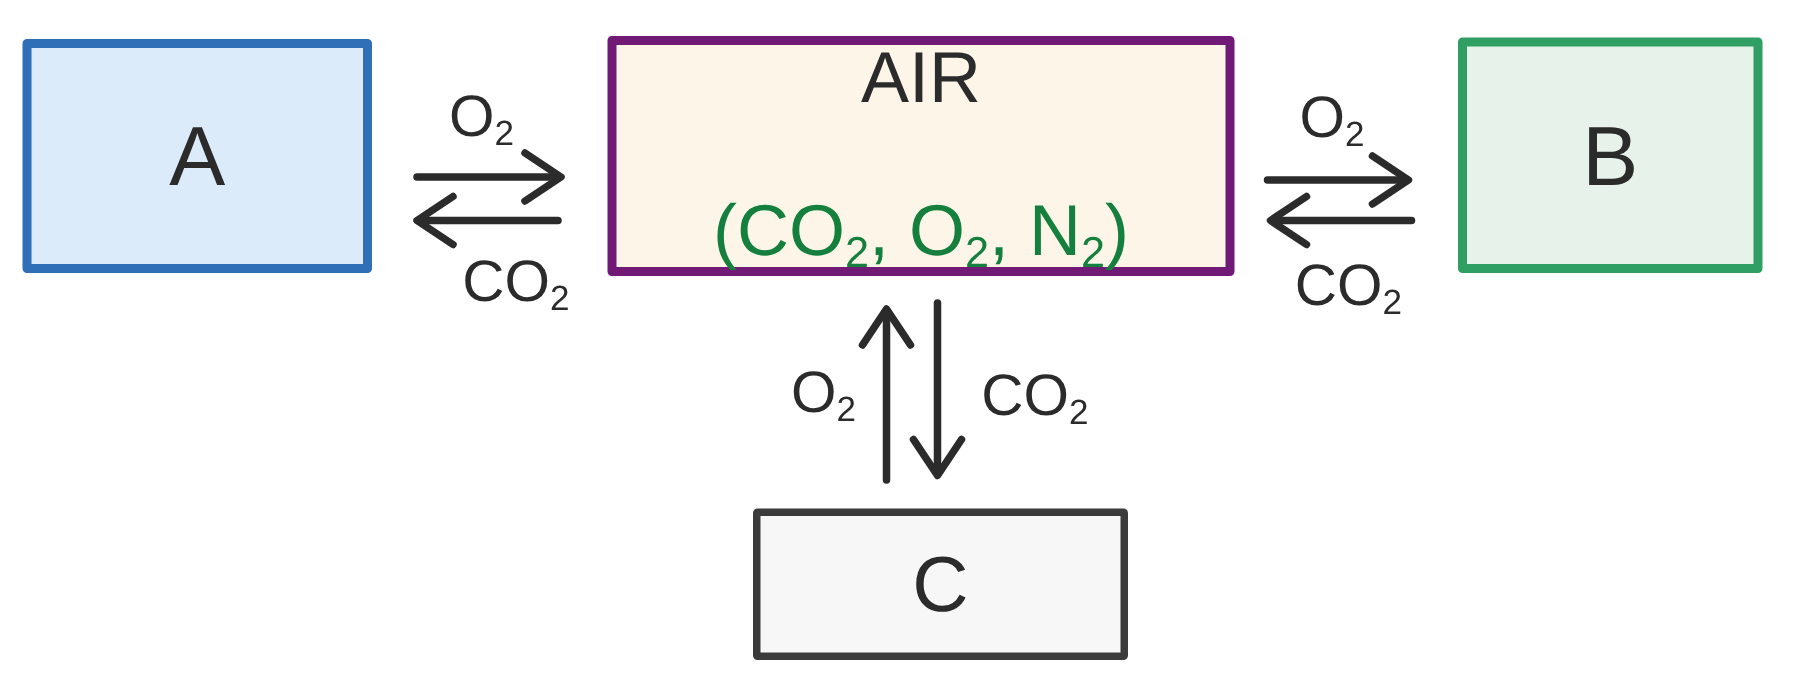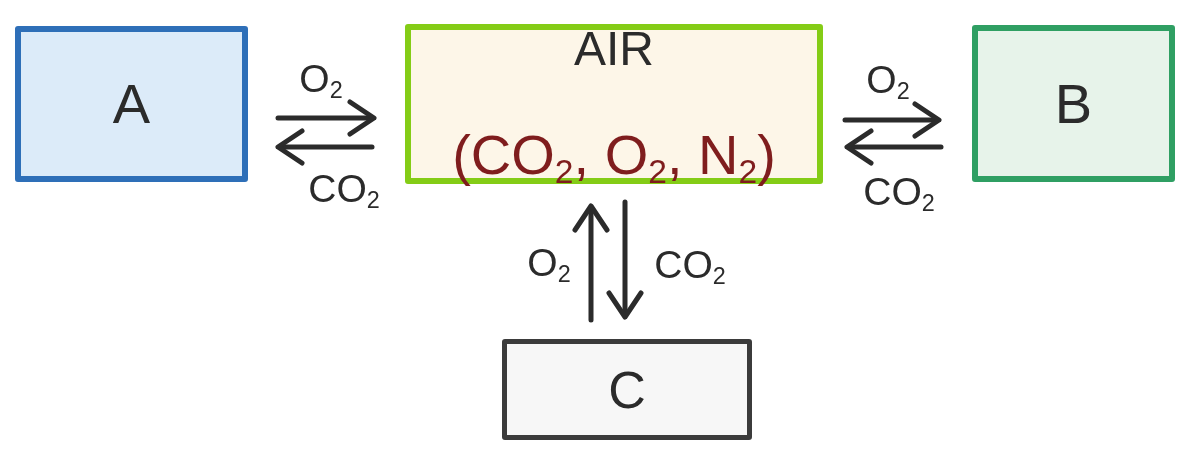--- a/index.html
+++ b/index.html
@@ -26,21 +26,21 @@
     justify-content: center;
     text-align: center;
   }
   .box-a {
     left: 15px; top: 26px; width: 233px; height: 156px;
     border: 6px solid #2e6fb8;
     background: #dcebf9;
   }
   .box-air {
     left: 405px; top: 24px; width: 418px; height: 160px;
-    border: 6px solid #84cc16;
+    border: 6px solid #701a75;
     background: #fdf6e8;
   }
   .box-b {
     left: 972px; top: 25px; width: 203px; height: 157px;
     border: 6px solid #2f9f63;
     background: #e7f3ea;
   }
   .box-c {
     left: 502px; top: 339px; width: 250px; height: 101px;
     border: 5px solid #3b3b3b;
@@ -53,23 +53,23 @@
   }
   .box-c .box-label {
     font-size: 52px;
   }
   .air-title {
     font-size: 48px;
     line-height: 1.12;
     color: #2b2b2b;
   }
   .air-composition {
-    font-size: 56px;
+    font-size: 48px;
     line-height: 1.12;
-    color: #7f1d1d;
+    color: #15803d;
     white-space: nowrap;
     margin-top: 48px;
   }
   .gas-label {
     position: absolute;
     transform: translate(-50%, -50%);
     font-size: 39px;
     line-height: 1;
     white-space: nowrap;
     color: #2b2b2b;

